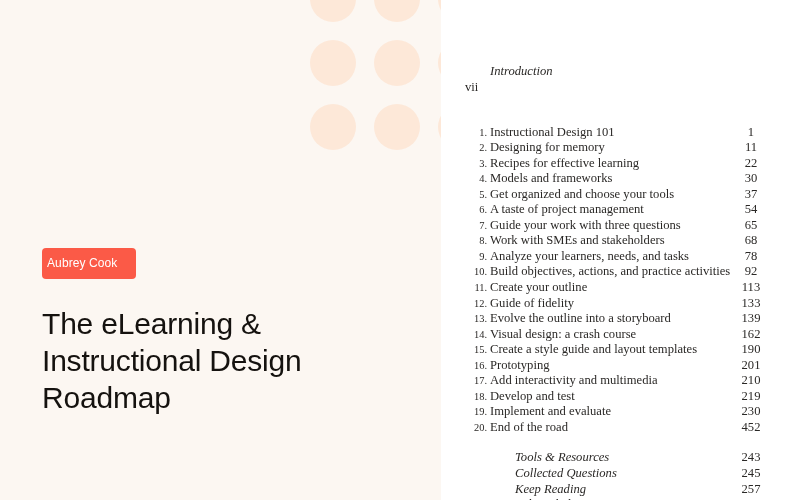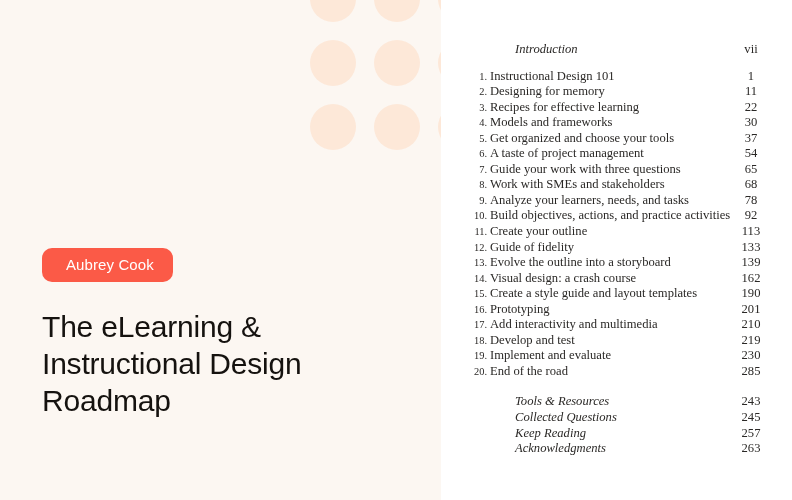--- a/index.html
+++ b/index.html
@@ -47,23 +47,23 @@
   .cover-content {
     position: absolute;
     left: 42px;
     top: 248px;
     width: 360px;
   }
   .author-badge {
     display: inline-block;
     background: #FB5A47;
     color: #FFFFFF;
-    border-radius: 10px;
-    padding: 9px 19px 10px 24px;
-    font-size: 15px;
+    border-radius: 4px;
+    padding: 9px 19px 10px 5px;
+    font-size: 12px;
     line-height: 1;
     letter-spacing: 0.1px;
     font-family: "Liberation Sans", sans-serif;
   }
   .cover-title {
     margin: 26px 0 0 0;
     color: #15120F;
     font-size: 30px;
     line-height: 37px;
     font-weight: 400;
@@ -107,20 +107,21 @@
     text-overflow: clip;
   }
   .toc-row .page {
     flex: 0 0 34px;
     text-align: center;
     font-size: 12.6px;
   }
 
   .toc-front {
     margin-bottom: 11px;
+    flex-direction: column;
   }
   .toc-front .label,
   .toc-back .label {
     font-style: italic;
     padding-left: 25px;
   }
   .toc-front .page,
   .toc-back .page {
     font-style: normal;
   }
@@ -256,21 +257,21 @@
             <span class="page">219</span>
           </div>
           <div class="toc-row">
             <span class="num">19.</span>
             <span class="label">Implement and evaluate</span>
             <span class="page">230</span>
           </div>
           <div class="toc-row">
             <span class="num">20.</span>
             <span class="label">End of the road</span>
-            <span class="page">285</span>
+            <span class="page">452</span>
           </div>
         </div>
       <div id="toc-back" class="toc-back-group">
           <div class="toc-row toc-back">
             <span class="num"></span>
             <span class="label">Tools &amp; Resources</span>
             <span class="page">243</span>
           </div>
           <div class="toc-row toc-back">
             <span class="num"></span>

